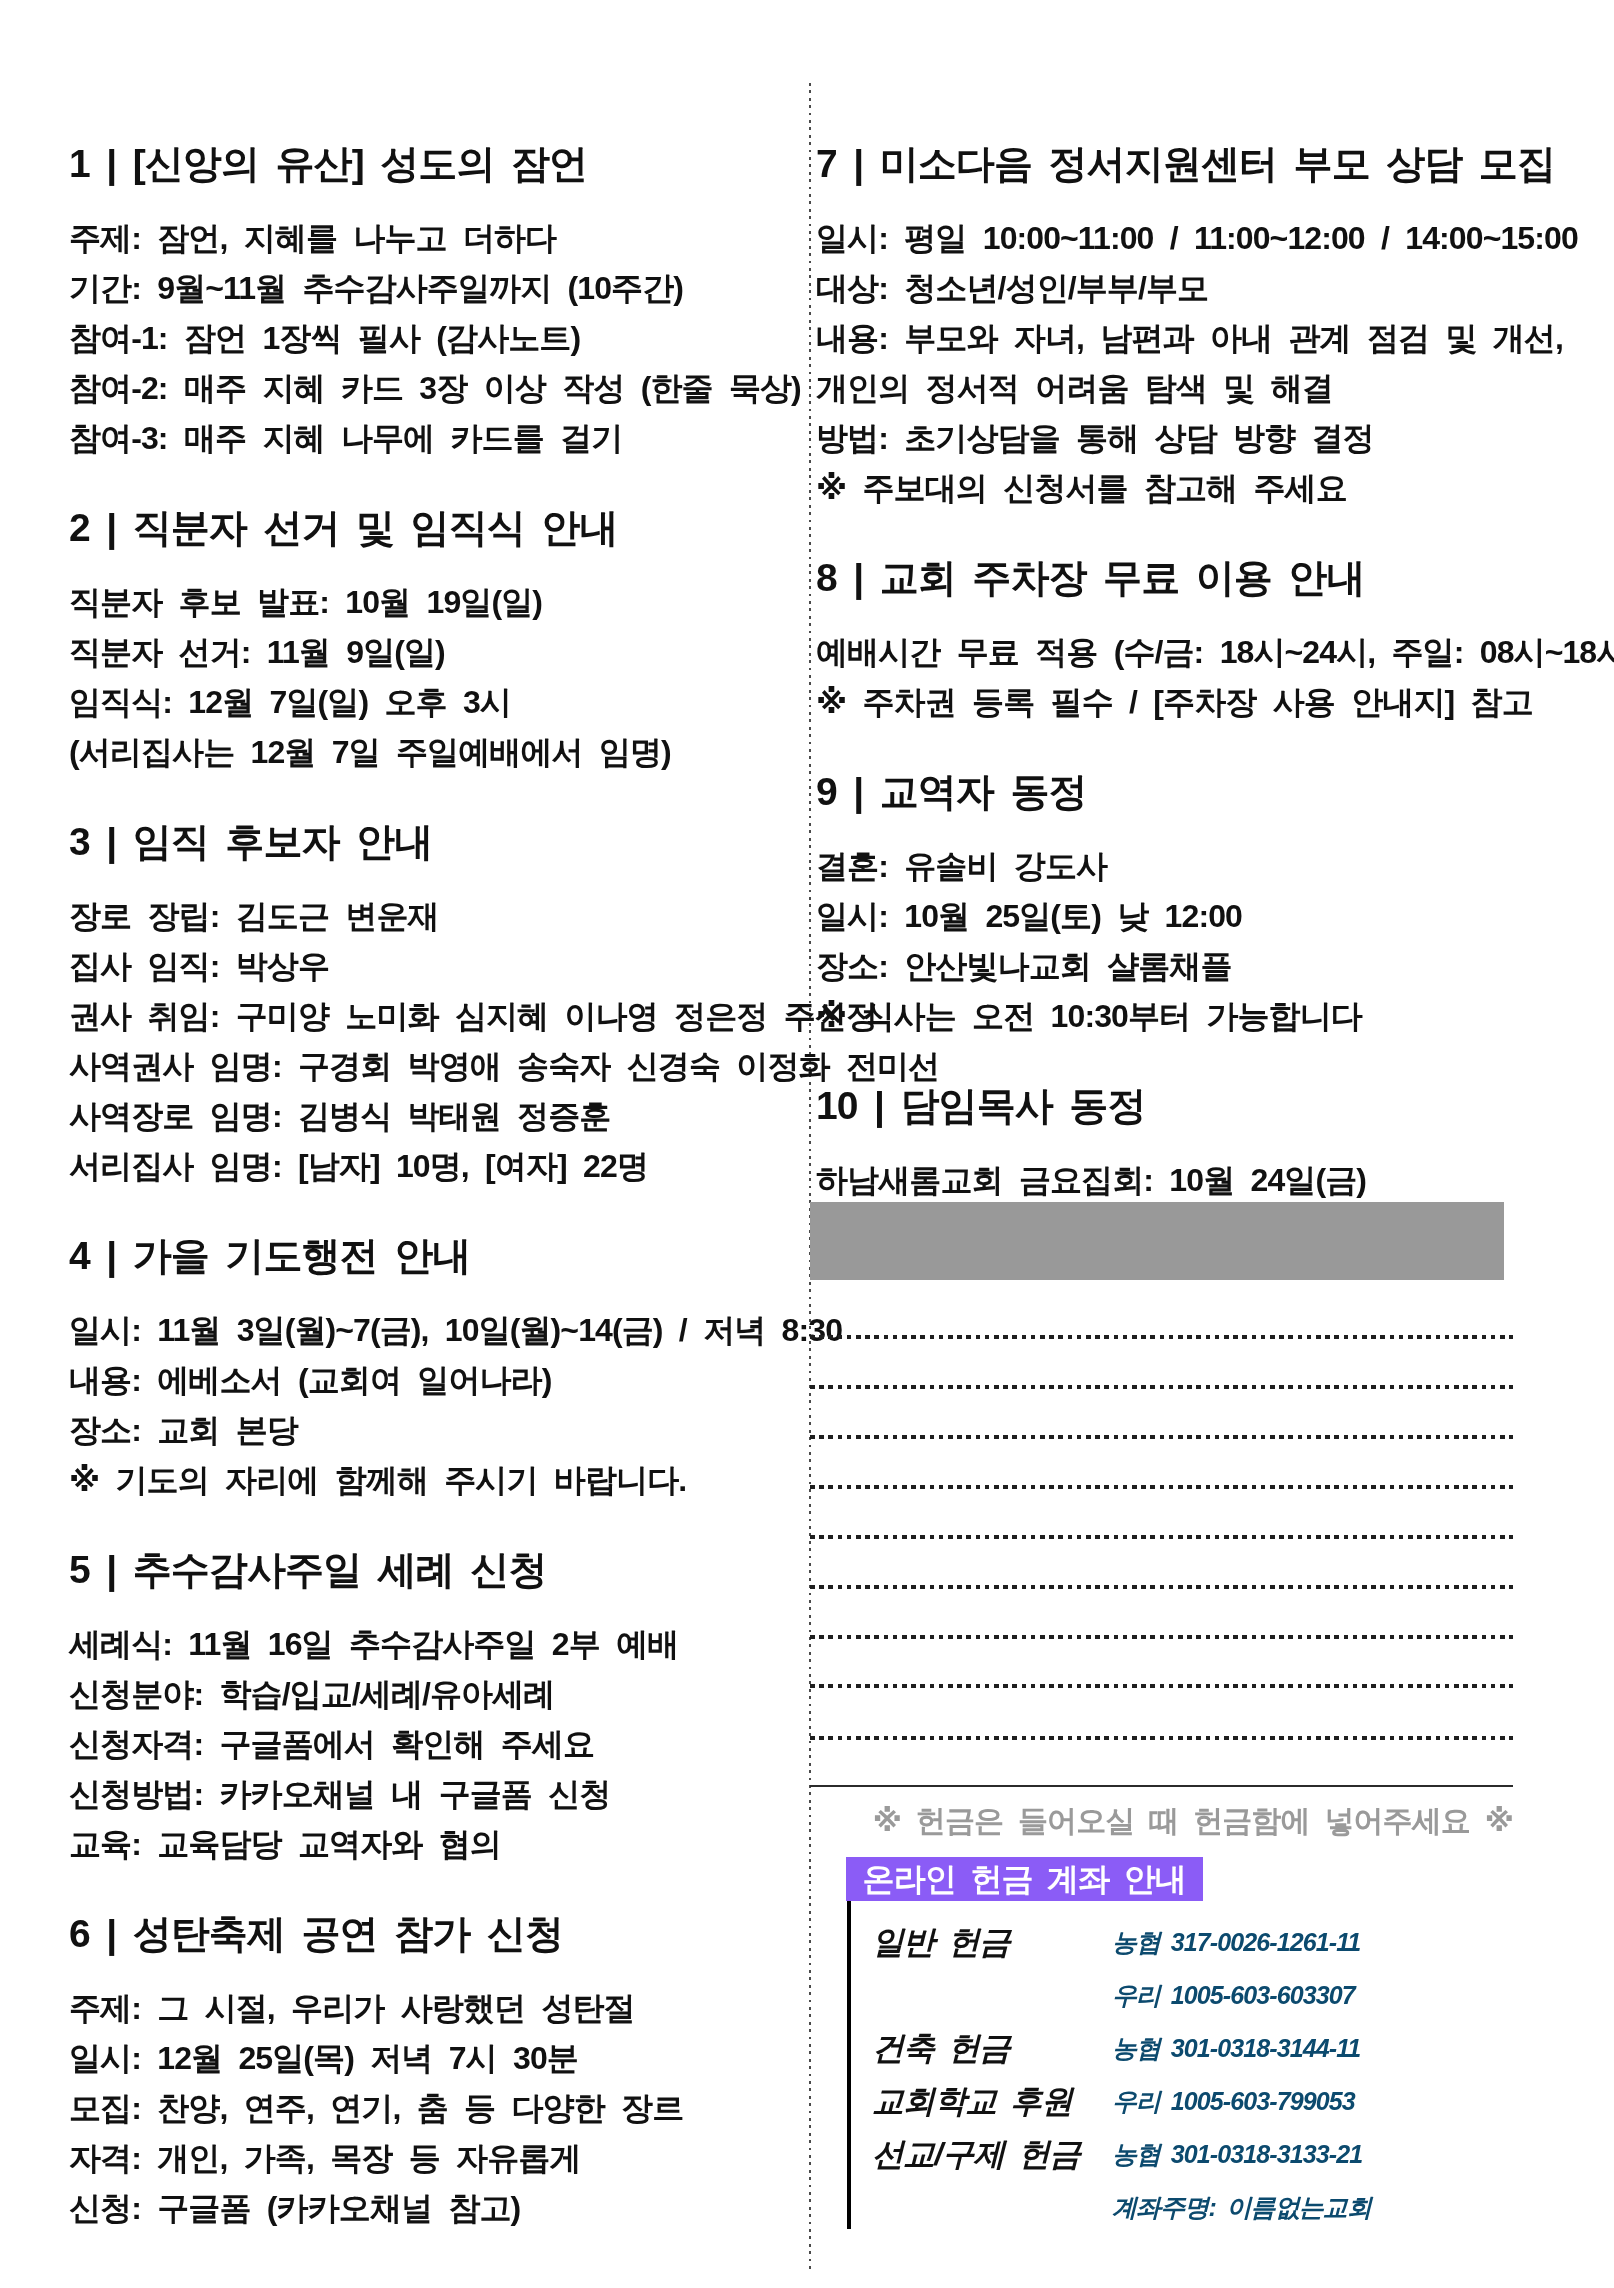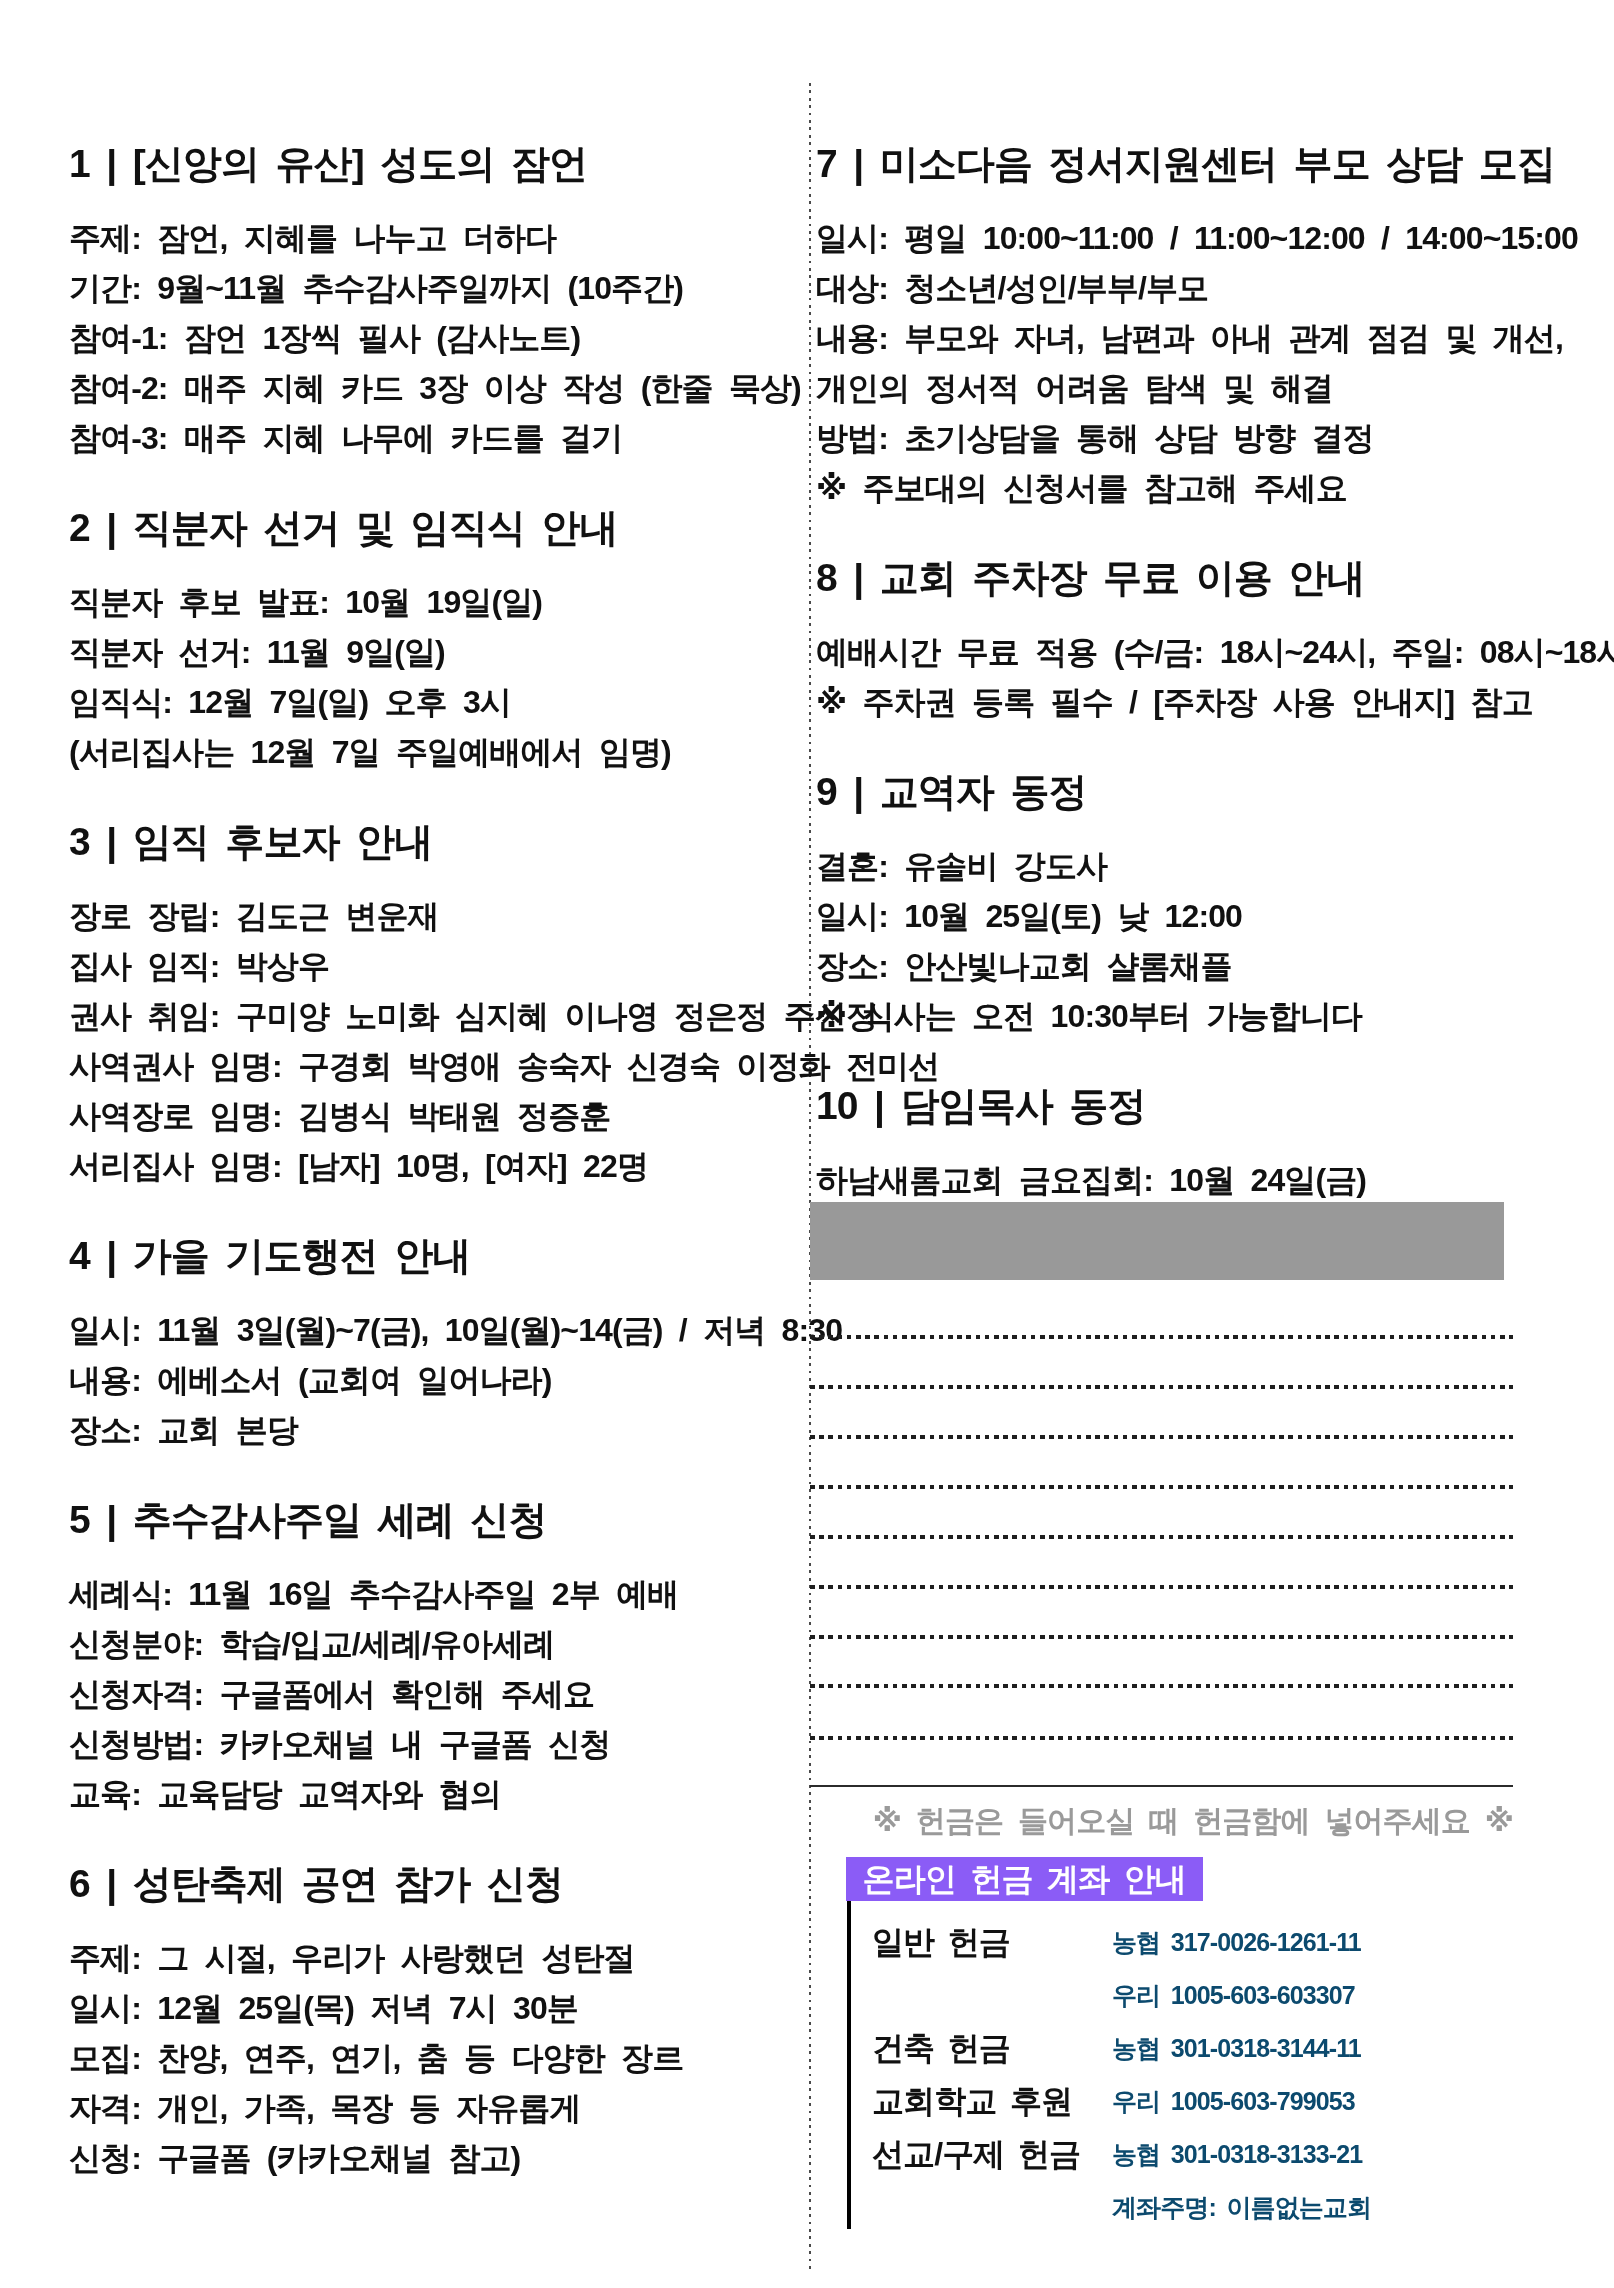--- a/index.html
+++ b/index.html
@@ -35,21 +35,21 @@
     font-size:30px; line-height:46px; font-weight:700; color:#9a9a9a;
     letter-spacing:-0.9px; word-spacing:7.4px; white-space:nowrap;
   }
   .account-title{
     position:absolute; left:846px; top:1857px; background:#8b5cf6; color:#ffffff;
     font-size:32px; line-height:44px; font-weight:800; padding:0 16.6px;
     letter-spacing:-0.9px; word-spacing:6.5px; white-space:nowrap;
   }
   .account-vline{position:absolute; left:847px; top:1901px; width:3.7px; height:328px; background:#000000;}
   .account-rows{position:absolute; left:872px; top:1916px; width:646px;}
-  .acc-row{display:flex; height:53px; align-items:center;}
+  .acc-row{display:flex; height:53px; align-items:center;font-style:italic;}
   .acc-label{
     width:240px; flex:0 0 240px; font-size:32px; font-weight:800; color:#111111;
     letter-spacing:-0.9px; word-spacing:5.5px; white-space:nowrap;
   }
   .acc-value{
     font-size:25px; font-weight:600; color:#0c4a6e;
     letter-spacing:-0.9px; word-spacing:4.6px; white-space:nowrap;
   }
 </style>
 </head>
@@ -86,20 +86,21 @@
       <div class="sec-line">사역권사 임명: 구경회 박영애 송숙자 신경숙 이정화 전미선</div>
       <div class="sec-line">사역장로 임명: 김병식 박태원 정증훈</div>
       <div class="sec-line">서리집사 임명: [남자] 10명, [여자] 22명</div>
     </div>
 
     <div class="sec">
       <h2 class="sec-head">4 | 가을 기도행전 안내</h2>
       <div class="sec-line">일시: 11월 3일(월)~7(금), 10일(월)~14(금) / 저녁 8:30</div>
       <div class="sec-line">내용: 에베소서 (교회여 일어나라)</div>
       <div class="sec-line">장소: 교회 본당</div>
+      <div class="sec-line">※ 기도의 자리에 함께해 주시기 바랍니다.</div>
     </div>
 
     <div class="sec">
       <h2 class="sec-head">5 | 추수감사주일 세례 신청</h2>
       <div class="sec-line">세례식: 11월 16일 추수감사주일 2부 예배</div>
       <div class="sec-line">신청분야: 학습/입교/세례/유아세례</div>
       <div class="sec-line">신청자격: 구글폼에서 확인해 주세요</div>
       <div class="sec-line">신청방법: 카카오채널 내 구글폼 신청</div>
       <div class="sec-line">교육: 교육담당 교역자와 협의</div>
     </div>

